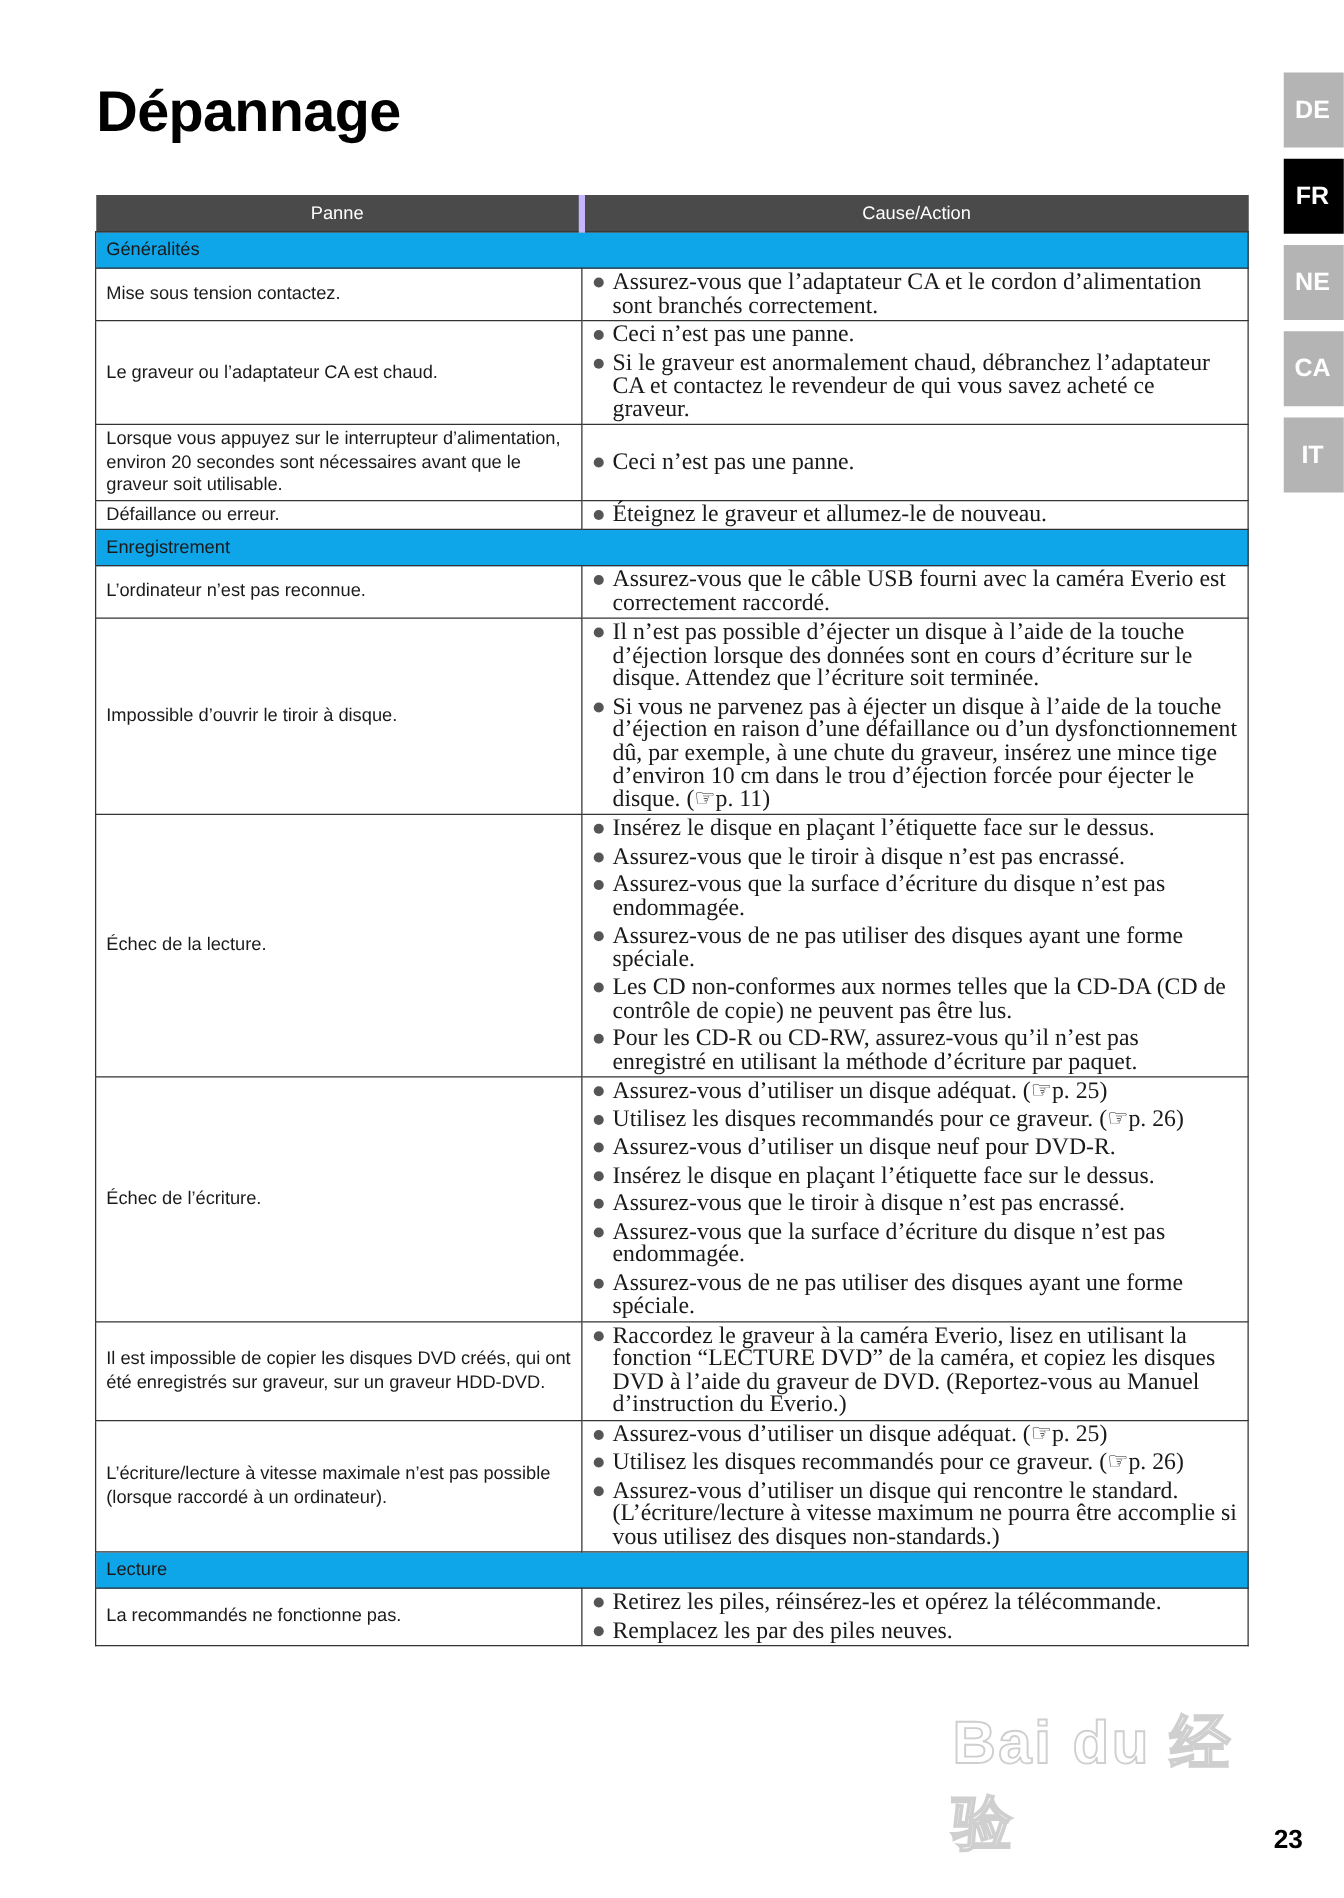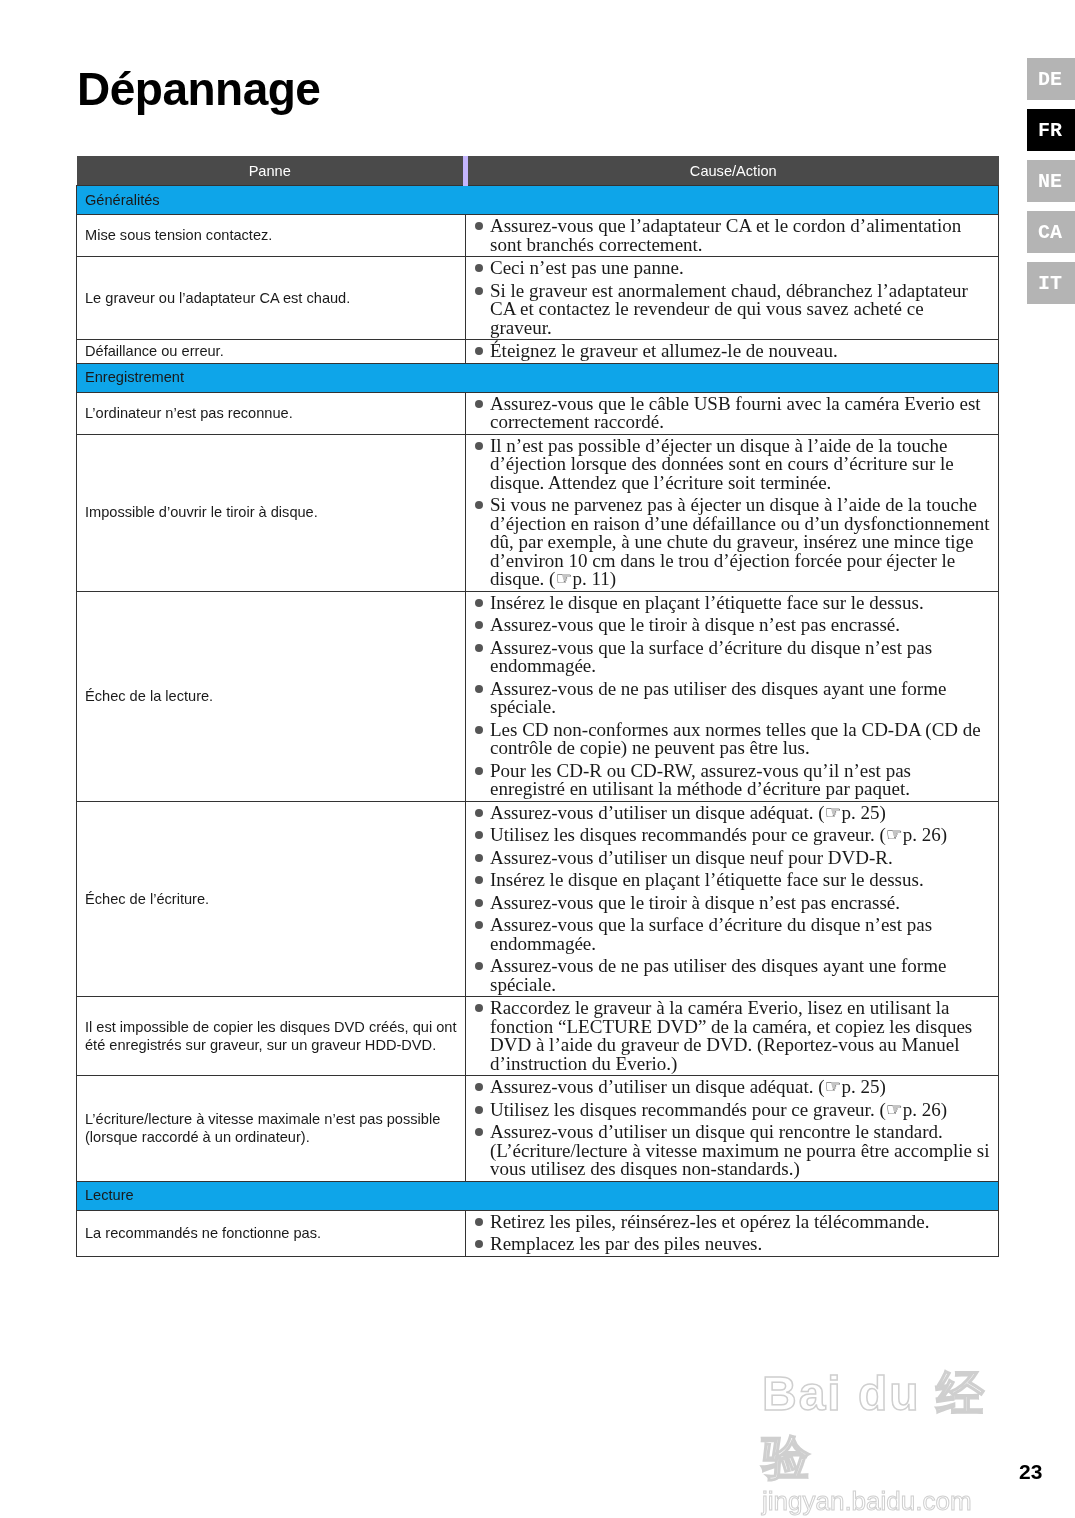--- a/index.html
+++ b/index.html
@@ -1,19 +1,19 @@
 <!DOCTYPE html>
 <html><head>
 <meta charset="utf-8">
 <style>
   html, body { margin: 0; padding: 0; background: #ffffff; }
   body { width: 1075px; height: 1518px; position: relative; overflow: hidden; font-family: "Liberation Sans", sans-serif; color: #1a1a1a; }
   .title { position: absolute; left: 77px; top: 62px; font-size: 46px; font-weight: bold; margin: 0; letter-spacing: -0.5px; color: #000; }
   .lang-tabs { position: absolute; left: 1027px; top: 58px; width: 48px; }
-  .lang-tab { width: 48px; height: 42px; margin-bottom: 9px; background: #b4b4b4; color: #fff; font-weight: bold; font-size: 20px; display: flex; align-items: center; justify-content: center; box-sizing: border-box; padding-right: 2px; font-family: Liberation Mono, monospace; }
+  .lang-tab { width: 48px; height: 60px; margin-bottom: 9px; background: #b4b4b4; color: #fff; font-weight: bold; font-size: 20px; display: flex; align-items: center; justify-content: center; box-sizing: border-box; padding-right: 2px; }
   .lang-tab.active { background: #000; color: #fff; }
   table.trouble { position: absolute; left: 76px; top: 156px; width: 923px; border-collapse: collapse; font-size: 14.6px; }
   table.trouble th { background: #4a4a4a; color: #fff; font-weight: normal; height: 29px; padding: 0; text-align: center; border-right: 5px solid #c4b5fd; }
   table.trouble th:last-child { border-right: none; }
   table.trouble td { border: 1px solid #333; vertical-align: middle; padding: 2px 8px; line-height: 18.5px; }
   td.panne { width: 372px; }
   td.cause { padding: 3px 8px 3px 10px; font-family: "Liberation Serif", serif; font-size: 19px; }
   tr.section td { background: #0ea5e9; height: 24px; padding: 2px 8px; }
   ul.actions { list-style: none; margin: 0; padding: 0; }
   ul.actions li { position: relative; padding-left: 16px; margin: 0 0 4px 0; }
@@ -55,20 +55,28 @@
             <li>Assurez-vous que l’adaptateur CA et le cordon d’alimentation sont branchés correctement.</li>
           </ul>
         </td>
       </tr>
       <tr>
         <td class="panne">Le graveur ou l’adaptateur CA est chaud.</td>
         <td class="cause">
           <ul class="actions">
             <li>Ceci n’est pas une panne.</li>
             <li>Si le graveur est anormalement chaud, débranchez l’adaptateur CA et contactez le revendeur de qui vous savez acheté ce graveur.</li>
+          </ul>
+        </td>
+      </tr>
+      <tr>
+        <td class="panne">Lorsque vous appuyez sur le interrupteur d’alimentation, environ 20 secondes sont nécessaires avant que le graveur soit utilisable.</td>
+        <td class="cause">
+          <ul class="actions">
+            <li>Ceci n’est pas une panne.</li>
           </ul>
         </td>
       </tr>
       <tr>
         <td class="panne">Défaillance ou erreur.</td>
         <td class="cause">
           <ul class="actions">
             <li>Éteignez le graveur et allumez-le de nouveau.</li>
           </ul>
         </td>
@@ -148,16 +156,15 @@
             <li>Retirez les piles, réinsérez-les et opérez la télécommande.</li>
             <li>Remplacez les par des piles neuves.</li>
           </ul>
         </td>
       </tr>
     </tbody>
 </table>
 
 <div class="watermark">
   <div class="wm-logo">Bai du 经验</div>
-  <div class="wm-url">jingyan.baidu.com</div>
 </div>
 
 <div class="page-number">23</div>
 
 </body></html>

